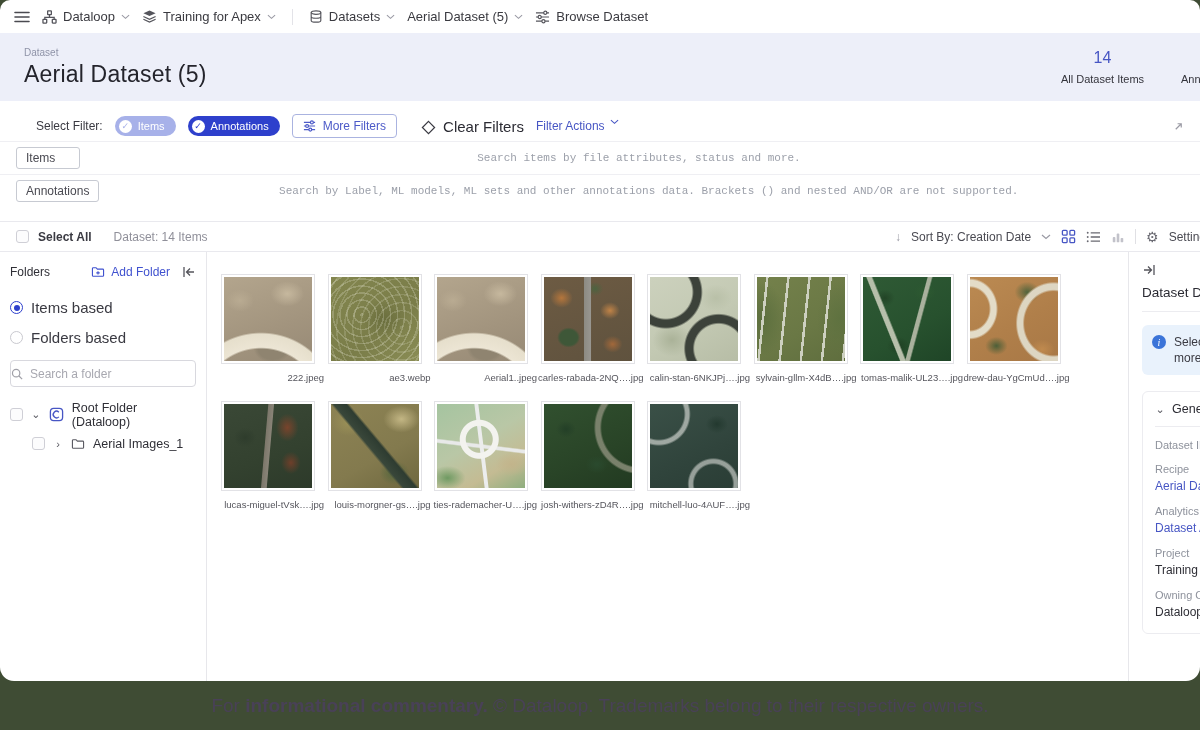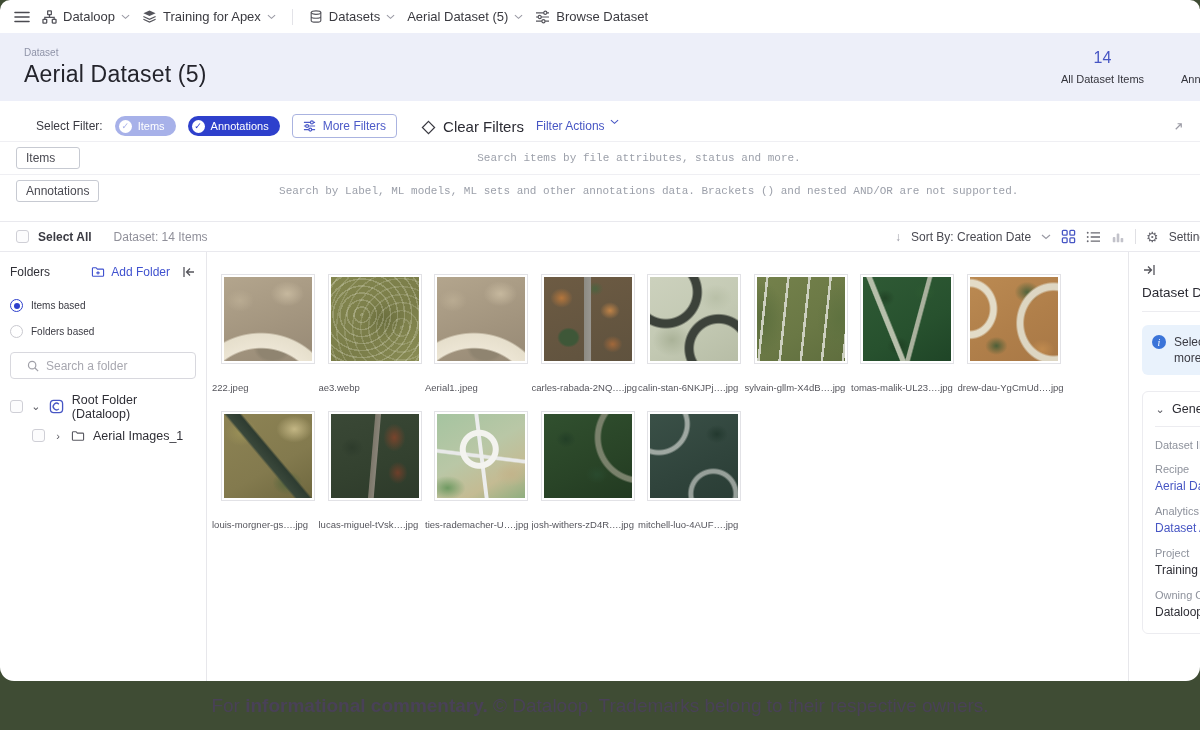--- a/index.html
+++ b/index.html
@@ -87,47 +87,47 @@
 
   
   .content { flex:1; display:flex; min-height:0; }
 
   .sidebar { width:207px; border-right:1px solid #e7e7eb; padding:13px 10px; flex-shrink:0; }
   .sb-head { display:flex; align-items:center; }
   .sb-title { font-size:12px; color:#2f2f36; }
   .add-folder { display:flex; align-items:center; gap:6px; font-size:12px; color:#3f51cf;
                 margin-left:auto; cursor:pointer; }
   .sb-collapse { margin-left:12px; color:#55555c; cursor:pointer; }
-  .radio-row { display:flex; align-items:center; gap:8px; margin-top:13px; font-size:10px;
+  .radio-row { display:flex; align-items:center; gap:8px; margin-top:13px; font-size:15px;
                color:#3a3a42; cursor:pointer; }
   .radio-row.first { margin-top:20px; }
   .radio { width:13px; height:13px; border-radius:50%; border:1px solid #c9c9cf; position:relative; flex-shrink:0; }
   .radio.sel { border-color:#2e40cc; }
   .radio.sel::after { content:""; position:absolute; left:2.5px; top:2.5px; width:6px; height:6px;
                       border-radius:50%; background:#2e40cc; }
   .folder-search { margin-top:14px; height:27px; border:1px solid #d8d8de; border-radius:4px;
-                   display:flex; align-items:center; gap:7px; padding:0 16px; color:#a0a0a8; }
+                   display:flex; align-items:center; gap:7px; padding:0 0; color:#a0a0a8; }
   .folder-search input { border:none; outline:none; flex:1; font-size:12px; font-family:inherit; min-width:0; }
   .folder-search input::placeholder { color:#a8a8b0; }
   .tree { margin-top:17px; }
   .tree-row { display:flex; align-items:center; gap:8px; height:21px; font-size:12.5px;
               color:#2f2f36; cursor:pointer; }
   .tree-row + .tree-row { margin-top:8px; }
   .tree-row.indent { padding-left:22px; }
   .tree-chev { color:#5a5a62; font-size:11px; width:10px; text-align:center; }
   .root-icon { color:#4756c4; }
   .folder-ic { color:#5a5a62; }
 
   
   .grid-area { flex:1; padding:22px 0 0 14px; display:flex; flex-wrap:wrap;
                column-gap:12.5px; row-gap:18px; align-content:flex-start; overflow:hidden; }
   .card { width:94px; cursor:pointer; }
   .thumb { width:94px; height:90px; border:1px solid #e2e2e6; padding:2px;
            background-color:#fff; background-origin:content-box; background-clip:content-box; }
-  .fname { font-size:9.5px; color:#55555c; text-align:left; margin-top:18px;
+  .fname { font-size:9.5px; color:#55555c; text-align:right; margin-top:8px;
            white-space:nowrap; width:112px; margin-left:-9px; overflow:hidden; }
 
   
   .v-arc-tan { background-image:
     radial-gradient(90px 85px at 42% 150%, transparent 57px, #ece5d4 59px, #e6dfcc 73px, transparent 75px),
     radial-gradient(24px 18px at 72% 20%, #c6b89e, transparent 70%),
     radial-gradient(20px 16px at 18% 28%, #b9ab92, transparent 70%),
     radial-gradient(26px 20px at 55% 85%, #8f8470 55%, transparent 72%),
     linear-gradient(160deg, #b3a58d, #a2947e 60%, #978a76); }
   .v-interchange { background-image:
@@ -517,27 +517,27 @@
           <div class="thumb v-forest-road"></div>
           <div class="fname">tomas-malik-UL23….jpg</div>
         </div>
 
         <div class="card">
           <div class="thumb v-orange-winding"></div>
           <div class="fname">drew-dau-YgCmUd….jpg</div>
         </div>
 
         <div class="card">
+          <div class="thumb v-dark-rust"></div>
+          <div class="fname">lucas-miguel-tVsk….jpg</div>
+        </div>
+
+        <div class="card">
           <div class="thumb v-olive-river"></div>
           <div class="fname">louis-morgner-gs….jpg</div>
-        </div>
-
-        <div class="card">
-          <div class="thumb v-dark-rust"></div>
-          <div class="fname">lucas-miguel-tVsk….jpg</div>
         </div>
 
         <div class="card">
           <div class="thumb v-roundabout"></div>
           <div class="fname">ties-rademacher-U….jpg</div>
         </div>
 
         <div class="card">
           <div class="thumb v-dark-curve"></div>
           <div class="fname">josh-withers-zD4R….jpg</div>

